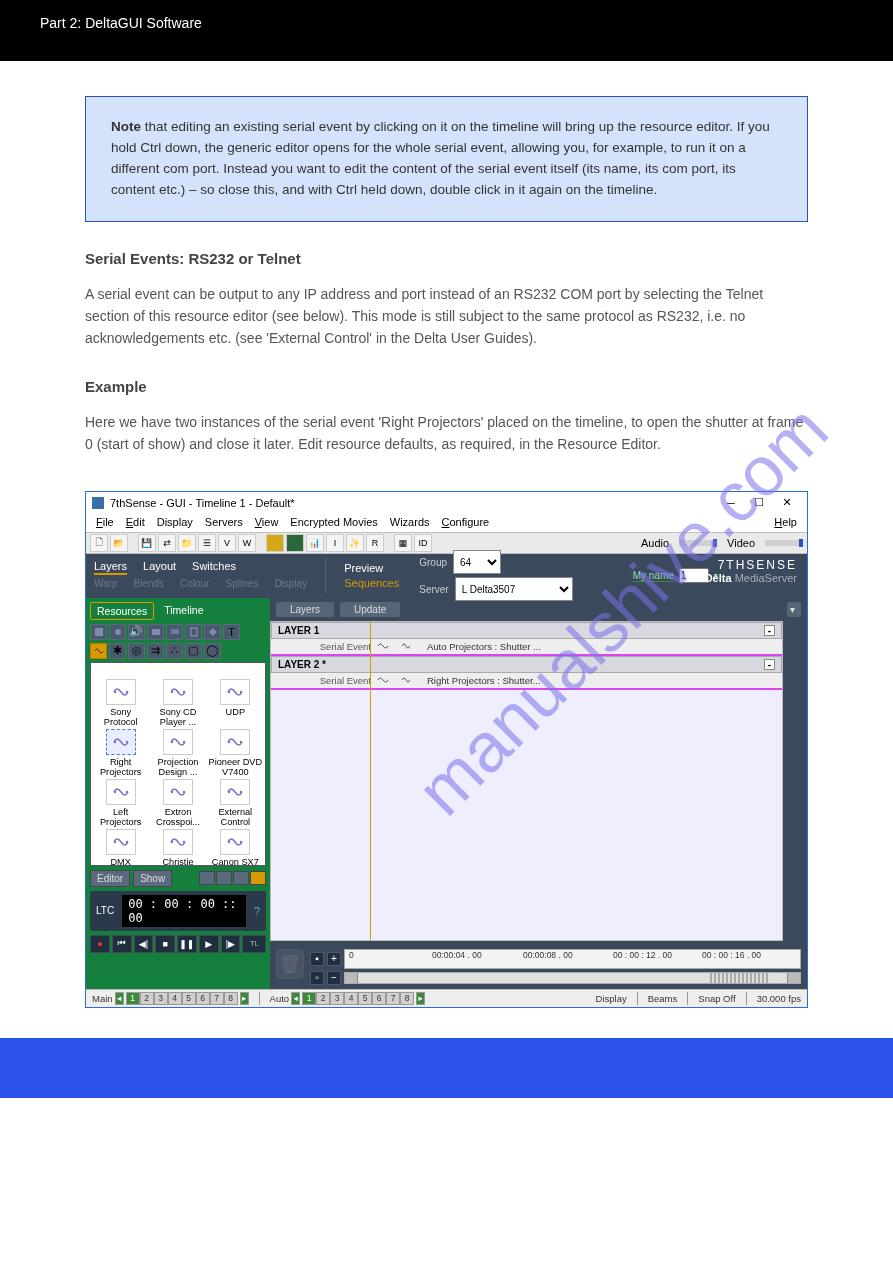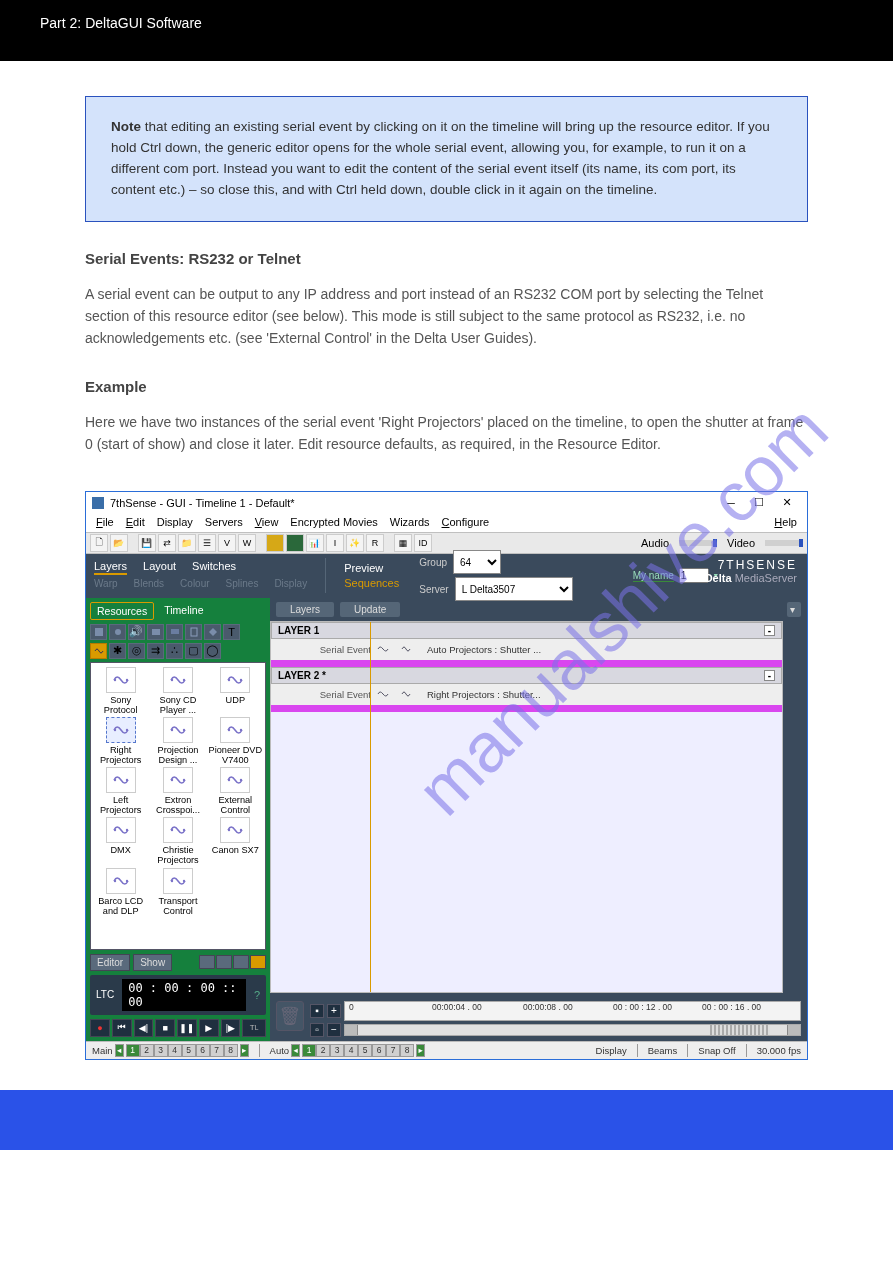--- a/index.html
+++ b/index.html
@@ -46,21 +46,21 @@
   .dp-brand .sub strong { font-weight: bold; }
   .dp-brand .sub span { color: #aab; }
   .main-area { display: flex; background: #3a4a5c; }
   .left-col { width: 184px; background: #15803d; padding: 4px 4px 4px 4px; }
   .res-tabs { display: flex; gap: 4px; margin-bottom: 4px; }
   .res-tab { font-size: 10.5px; color: #fff; padding: 2px 6px; }
   .res-tab.active { border: 1px solid #d99a00; border-radius: 2px; }
   .tool-row { display: flex; flex-wrap: wrap; gap: 2px; margin-bottom: 3px; }
   .tool-icon { width: 17px; height: 16px; background: #4a5a6c; border: 1px solid #5a6a7c; display: inline-flex; align-items: center; justify-content: center; }
   .tool-icon svg { width: 10px; height: 10px; }
-  .res-grid-wrap { background: #fff; border: 1px solid #556; padding: 4px 2px; height: 288px; overflow: hidden; }
+  .res-grid-wrap { background: #fff; border: 1px solid #556; padding: 16px 2px; height: 204px; overflow: hidden; }
   .res-grid { display: grid; grid-template-columns: repeat(3, 1fr); gap: 2px 2px; }
   .res-item { text-align: center; font-size: 9.2px; line-height: 1.1; color: #000; }
   .res-it-ico { width: 30px; height: 26px; margin: 0 auto 2px auto; border: 1px solid #ccc; display: flex; align-items: center; justify-content: center; }
   .res-it-ico svg { width: 18px; height: 14px; }
   .res-item.sel .res-it-ico { border: 1px dashed #5577cc; background: #e8eeff; }
   .left-btns { display: flex; gap: 3px; margin-top: 4px; align-items: center; }
   .left-btn { background: #5a6a7c; color: #ddd; font-size: 10px; padding: 2px 6px; border: 1px solid #445; }
   .left-mode { display: flex; gap: 1px; margin-left: auto; }
   .left-mode .m { width: 16px; height: 14px; background: #5a6a7c; border: 1px solid #445; }
   .left-mode .m.act { background: #d99a00; }
@@ -71,21 +71,21 @@
   .transport { display: flex; gap: 2px; margin-top: 4px; }
   .tr-btn { width: 20px; height: 18px; background: #1f2f3f; border: 1px solid #445; display: inline-flex; align-items: center; justify-content: center; color: #fff; font-size: 9px; }
   .tr-btn.rec { color: #e33; }
   .tr-btn.tl { width: 24px; font-size: 8px; color: #bbb; }
   .right-col { flex: 1; background: #3a4a5c; display: flex; flex-direction: column; }
   .tl-header { display: flex; align-items: center; gap: 6px; padding: 4px 6px; }
   .tl-chip { background: #556677; color: #ddd; font-size: 10px; padding: 2px 14px; border-radius: 2px; }
   .tl-body { background: #eef; border: 1px solid #bbb; flex: 1; margin: 0 24px 4px 0; position: relative; min-height: 320px; }
   .layer-head { background: #d8d8e0; border: 1px solid #aaa; font-size: 10px; font-weight: bold; padding: 2px 6px; display: flex; justify-content: space-between; }
   .layer-head .minus { border: 1px solid #888; width: 11px; height: 11px; display:inline-flex; align-items:center; justify-content:center; font-size:10px; background:#fff; }
-  .layer-row { background: #eee; border-bottom: 7px solid #d946ef; font-size: 9.5px; padding: 2px 0 2px 40px; display: flex; align-items: center; gap: 6px; height: 28px; }
+  .layer-row { background: #eee; border-bottom: 2px solid #d946ef; font-size: 9.5px; padding: 2px 0 2px 40px; display: flex; align-items: center; gap: 6px; height: 17px; }
   .layer-row .lbl { text-align: right; width: 60px; color: #555; }
   .layer-row .clip { color: #333; margin-left: 10px; }
   .playhead { position: absolute; top: 0; bottom: 0; left: 99px; border-left: 1px solid #d99a00; z-index: 5; }
   .ruler-area { background: #3a4a5c; padding: 4px 6px 4px 6px; display: flex; align-items: flex-start; gap: 6px; }
   .trash { width: 28px; height: 30px; border: 1px solid #556; color: #667; display:flex; align-items:center; justify-content:center; font-size:18px; background:#445566; border-radius:3px; }
   .ruler-col { flex:1; }
   .ruler-top { display:flex; align-items:center; gap:3px; margin-bottom:2px; }
   .ruler-btn { width:14px; height:14px; background:#1f2f3f; color:#fff; border:1px solid #556; font-size:10px; display:inline-flex;align-items:center;justify-content:center;}
   .ruler { flex:1; background:#f3f3f3; border:1px solid #aaa; height:20px; position:relative; font-size:9px; color:#333; }
   .ruler .tick { position:absolute; top:0; font-size:8.5px; }

